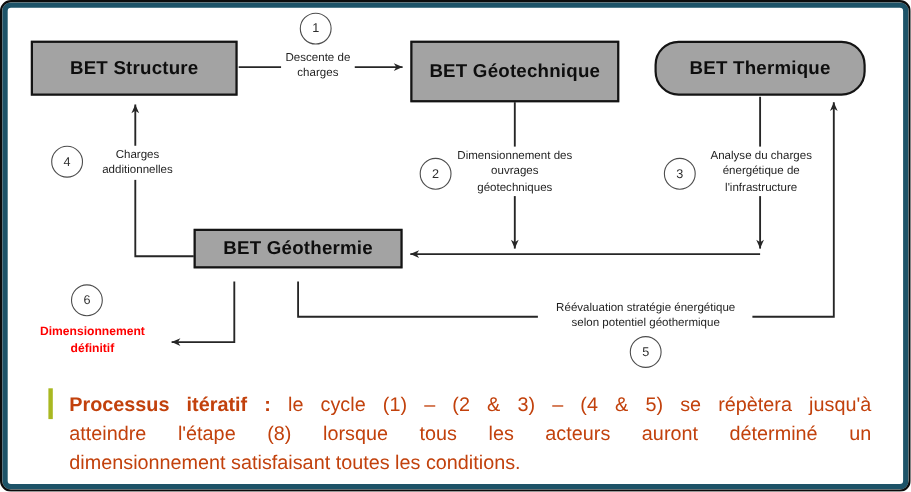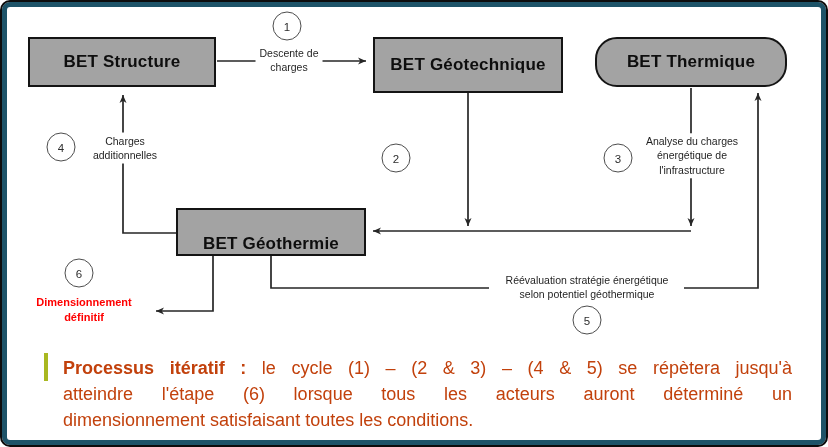--- a/index.html
+++ b/index.html
@@ -31,21 +31,21 @@
     background: #a3a3a3;
     border: 2.5px solid #141414;
     display: flex; align-items: center; justify-content: center;
     font-weight: bold; font-size: 17px; color: #0e0e0e;
     letter-spacing: 0.2px;
     z-index: 2;
   }
   #box-structure   { left: 28px;  top: 37px;  width: 188px; height: 50px; }
   #box-geotechnique{ left: 373px; top: 37px;  width: 190px; height: 56px; }
   #box-thermique   { left: 595px; top: 37px;  width: 192px; height: 50px; border-radius: 22px; }
-  #box-geothermie  { left: 176px; top: 208px; width: 190px; height: 48px; align-items: flex-end; }
+  #box-geothermie  { left: 176px; top: 208px; width: 190px; height: 36px; }
 
   .flow-label {
     position: absolute;
     transform: translate(-50%, -50%);
     background: #ffffff;
     font-size: 10.5px;
     line-height: 1.38;
     color: #1f1f1f;
     text-align: center;
     white-space: pre-line;
@@ -136,31 +136,34 @@
 
   <div class="num-circle" id="circle-1">1</div>
   <div class="num-circle" id="circle-2">2</div>
   <div class="num-circle" id="circle-3">3</div>
   <div class="num-circle" id="circle-4">4</div>
   <div class="num-circle" id="circle-5">5</div>
   <div class="num-circle" id="circle-6">6</div>
 
   <div class="flow-label" id="lbl-descente">Descente de
 charges</div>
+  <div class="flow-label" id="lbl-dim-ouvrages">Dimensionnement des
+ouvrages
+géotechniques</div>
   <div class="flow-label" id="lbl-analyse">Analyse du charges
 énergétique de
 l'infrastructure</div>
   <div class="flow-label" id="lbl-charges-add">Charges
 additionnelles</div>
   <div class="flow-label" id="lbl-reeval">Réévaluation stratégie énergétique
 selon potentiel géothermique</div>
   <div class="flow-label" id="lbl-dim-def">Dimensionnement
 définitif</div>
 
   <div class="note-bar"></div>
   <div class="note-text">
     <div class="note-line"><b>Processus itératif :</b> <span>le cycle (1) – (2 &amp; 3) – (4 &amp; 5) se répètera jusqu'à</span></div>
-    <div class="note-line">atteindre l'étape (6) lorsque tous les acteurs auront déterminé un</div>
+    <div class="note-line">atteindre l'étape (8) lorsque tous les acteurs auront déterminé un</div>
     <div class="note-line last">dimensionnement satisfaisant toutes les conditions.</div>
   </div>
 
   <div class="frame"></div>
 </div>
 
 </body></html>

